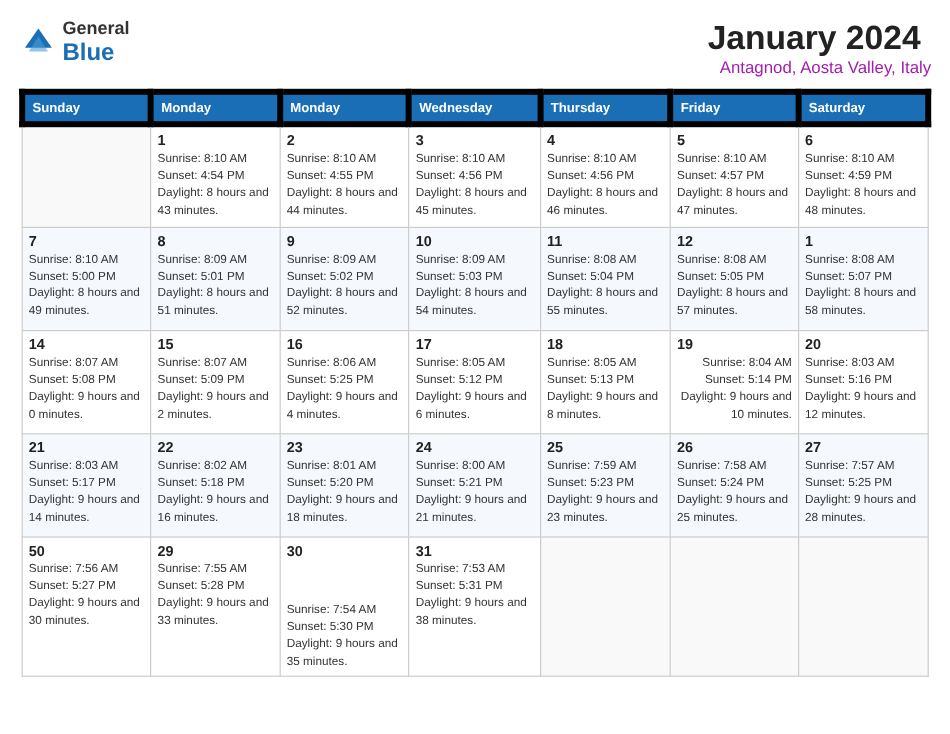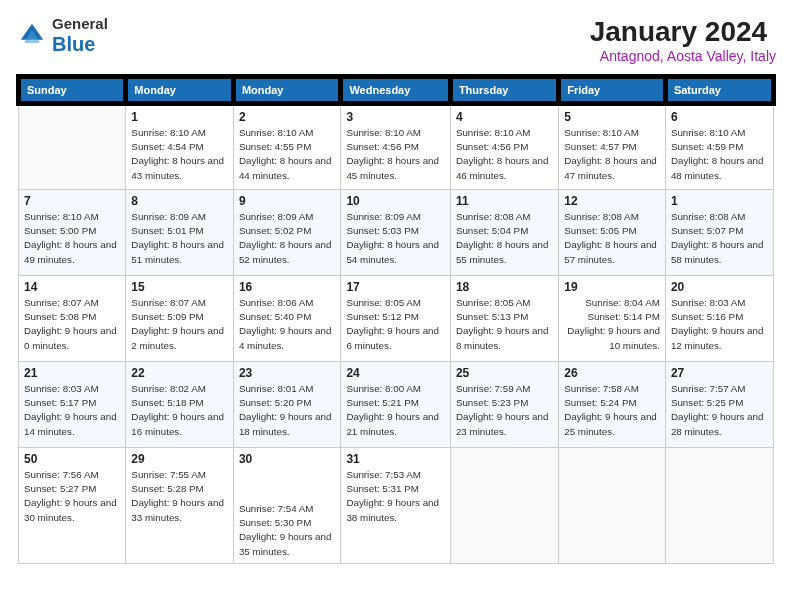--- a/index.html
+++ b/index.html
@@ -224,21 +224,21 @@
           </td>
           <td>
             <div class="day-number">15</div>
             <div class="day-info" style="white-space: pre-line;">Sunrise: 8:07 AM
 Sunset: 5:09 PM
 Daylight: 9 hours and 2 minutes.</div>
           </td>
           <td>
             <div class="day-number">16</div>
             <div class="day-info" style="white-space: pre-line;">Sunrise: 8:06 AM
-Sunset: 5:40 PM
+Sunset: 5:25 PM
 Daylight: 9 hours and 4 minutes.</div>
           </td>
           <td>
             <div class="day-number">17</div>
             <div class="day-info" style="white-space: pre-line;">Sunrise: 8:05 AM
 Sunset: 5:12 PM
 Daylight: 9 hours and 6 minutes.</div>
           </td>
           <td>
             <div class="day-number">18</div>

